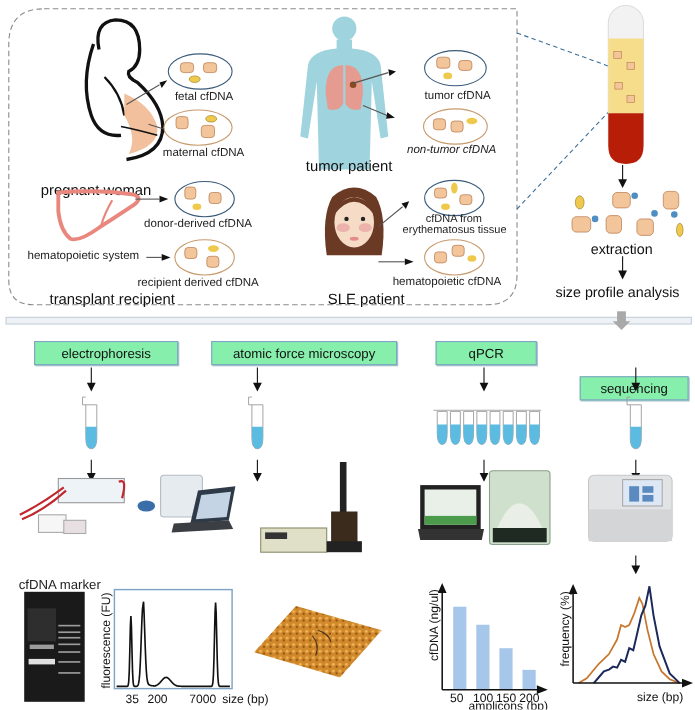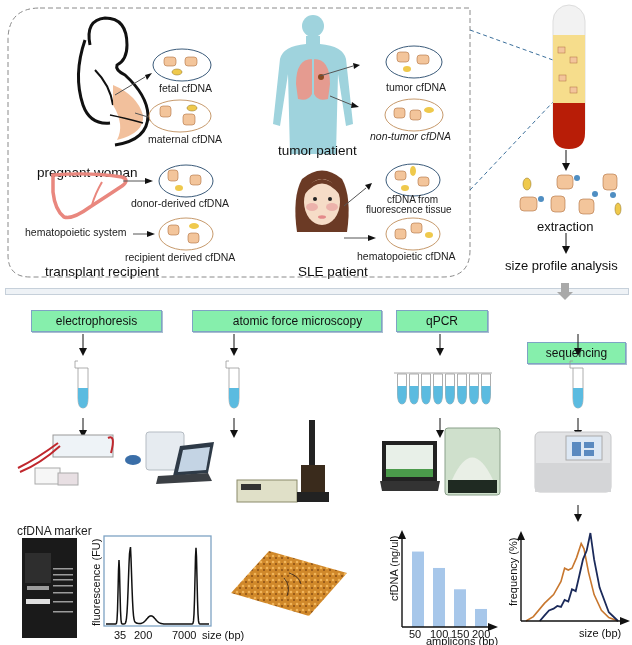--- a/index.html
+++ b/index.html
@@ -122,21 +122,21 @@
     <polygon points="24,59 32,62 24,65" fill="#111"></polygon>
 </svg>
 <svg width="56" height="34" style="left:385px;top:163px">
     <ellipse cx="28" cy="17" rx="27" ry="16" fill="#fff" stroke="#3b5b7a"></ellipse>
     <rect x="10" y="8" width="11" height="9" rx="3" fill="#f3c59b" stroke="#b07040" stroke-width="0.6"></rect>
     <rect x="33" y="14" width="11" height="9" rx="3" fill="#f3c59b" stroke="#b07040" stroke-width="0.6"></rect>
     <ellipse cx="28" cy="8" rx="3" ry="5" fill="#efc94c"></ellipse>
     <ellipse cx="20" cy="25" rx="4" ry="3" fill="#efc94c"></ellipse>
   </svg>
 <div class="lbl" style="left:387px;top:194px;font-size:10px;">cfDNA from</div>
-<div class="lbl" style="left:366px;top:204px;font-size:10px;">fluorescence tissue</div>
+<div class="lbl" style="left:366px;top:204px;font-size:10px;">erythematosus tissue</div>
 <svg width="56" height="34" style="left:385px;top:217px">
     <ellipse cx="28" cy="17" rx="27" ry="16" fill="#fff" stroke="#c79a6c"></ellipse>
     <rect x="10" y="12" width="11" height="10" rx="3" fill="#f3c59b" stroke="#b07040" stroke-width="0.6"></rect>
     <rect x="26" y="6" width="11" height="10" rx="3" fill="#f3c59b" stroke="#b07040" stroke-width="0.6"></rect>
     <ellipse cx="44" cy="18" rx="4" ry="3" fill="#efc94c"></ellipse>
   </svg>
 <div class="lbl" style="left:357px;top:250px;">hematopoietic cfDNA</div>
 <div class="big" style="left:298px;top:264px;">SLE patient</div>
 
 <svg width="40" height="145" style="left:550px;top:5px">
@@ -172,21 +172,21 @@
   </svg>
 <div class="big" style="left:505px;top:258px;font-size:13px;">size profile analysis</div>
 
 <div class="abs" style="left:5px;top:288px;width:622px;height:5px;background:#eef2f6;border:1px solid #c6d0da;"></div>
 <svg width="16" height="18" style="left:557px;top:283px">
     <rect x="4" y="0" width="8" height="10" fill="#a9a9a9"></rect>
     <polygon points="0,9 16,9 8,17" fill="#a9a9a9"></polygon>
   </svg>
 
 <div class="method-box" style="left:31px;top:310px;width:129px;">electrophoresis</div>
-<div class="method-box" style="left:192px;top:310px;width:167px;padding-left:21px;">atomic force microscopy</div>
+<div class="method-box" style="left:192px;top:310px;width:167px;">atomic force microscopy</div>
 <div class="method-box" style="left:396px;top:310px;width:90px;">qPCR</div>
 <div class="method-box" style="left:527px;top:310px;width:97px;margin-top:32px;">sequencing</div>
 
 <svg width="632" height="130" style="left:0;top:330px">
   <g fill="#111" stroke="#111">
     <line x1="83" y1="4" x2="83" y2="20"></line>
       <polygon points="79,18 87,18 83,26" stroke="none"></polygon>
     <line x1="234" y1="4" x2="234" y2="20"></line>
       <polygon points="230,18 238,18 234,26" stroke="none"></polygon>
     <line x1="440" y1="4" x2="440" y2="20"></line>

